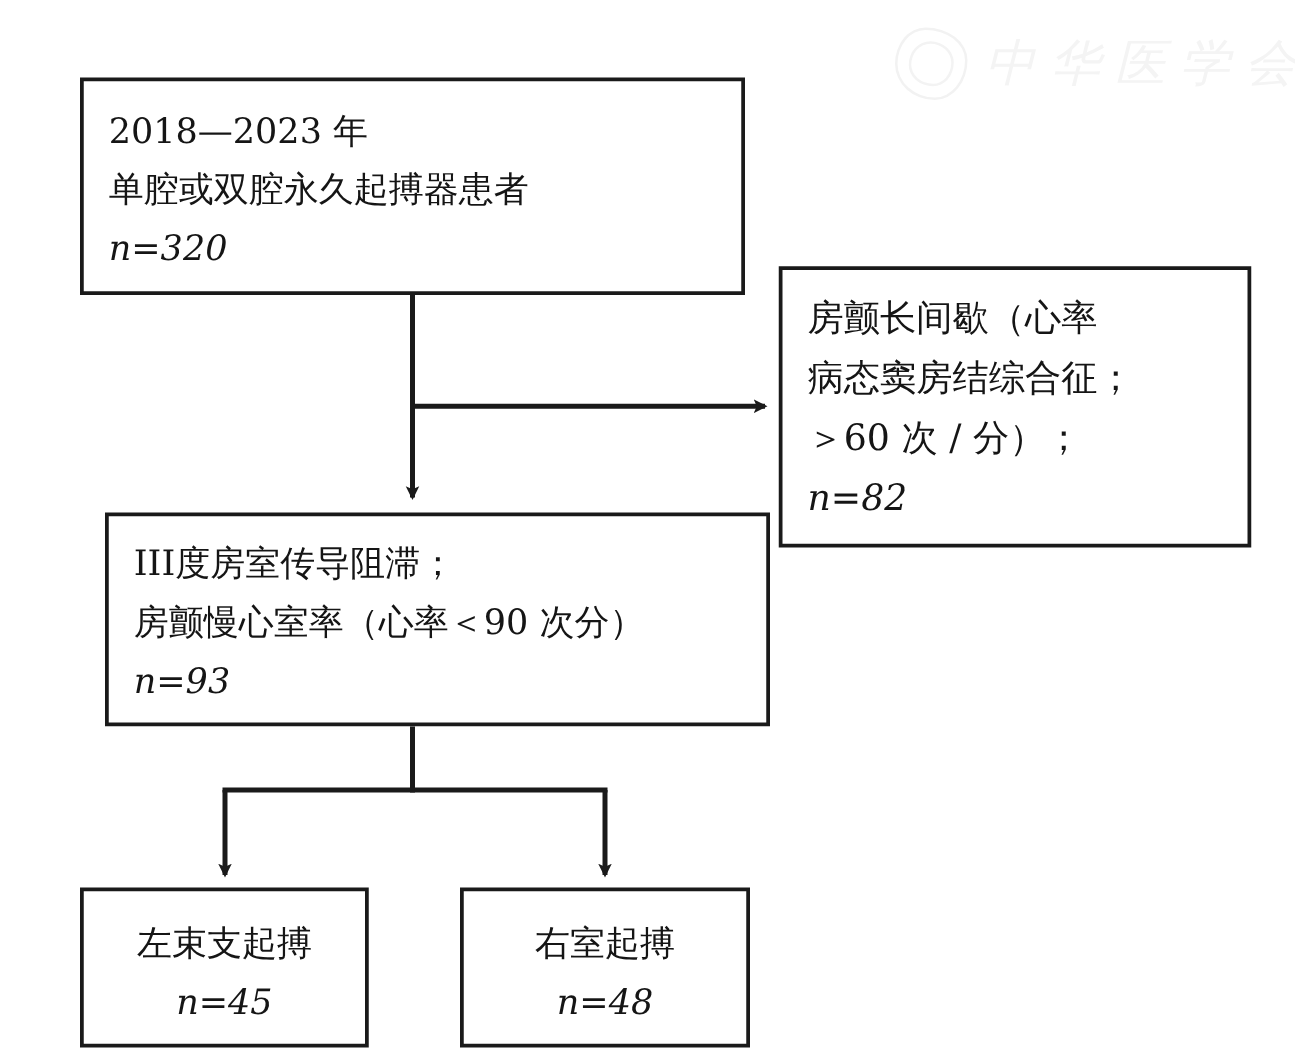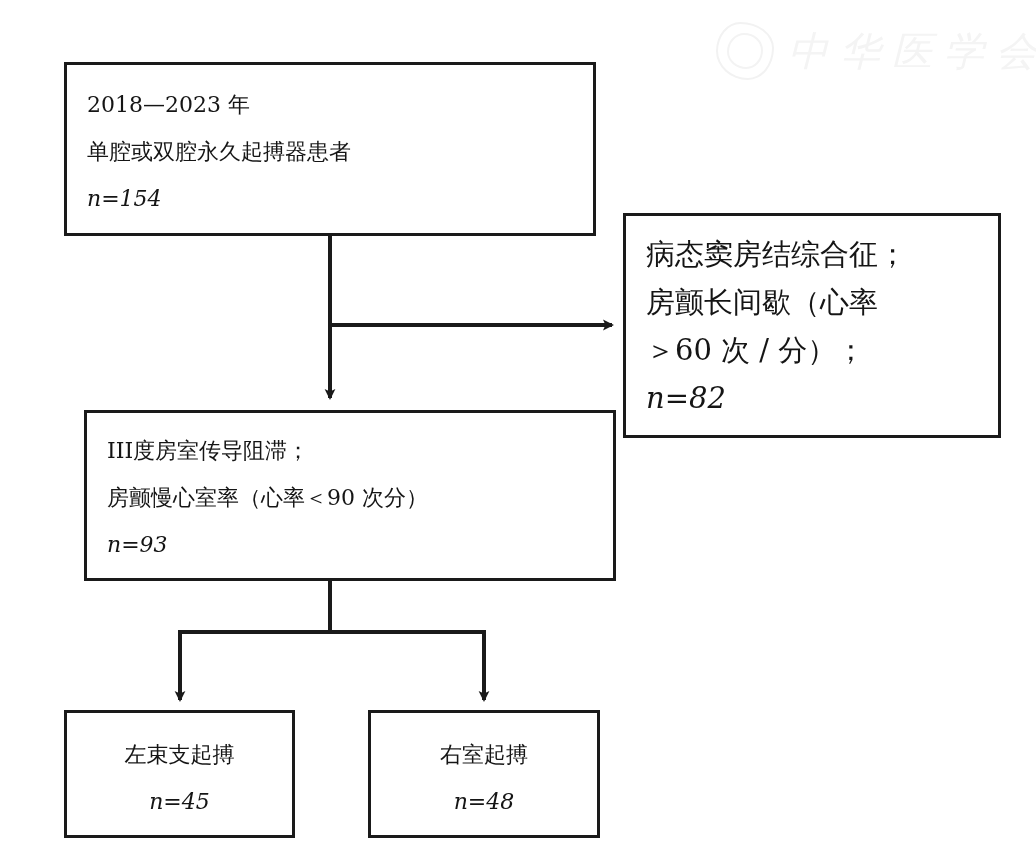--- a/index.html
+++ b/index.html
@@ -68,21 +68,21 @@
     background: #ffffff;
     z-index: 3;
   }
   .node .lines {
     position: absolute;
     left: 0;
     right: 0;
   }
   .node .line {
     white-space: nowrap;
-    font-size: 22px;
+    font-size: 28px;
     line-height: 47px;
     color: #151515;
   }
   .node.left-aligned .lines {
     left: 20px;
   }
   .node.centered .lines {
     text-align: center;
   }
   .var {
@@ -152,28 +152,28 @@
 
     <g>
       <line x1="484" y1="632" x2="484" y2="700" stroke="#1a1a1a" stroke-width="4" marker-end="url(#ah)"></line>
     </g>
   </svg>
 
   <div class="node left-aligned" id="node-enrolled">
     <div class="lines">
       <div class="line">2018—2023 年</div>
       <div class="line">单腔或双腔永久起搏器患者</div>
-      <div class="line var">n=154</div>
+      <div class="line var">n=320</div>
     </div>
   </div>
 
   <div class="node left-aligned" id="node-excluded">
     <div class="lines">
+      <div class="line">房颤长间歇（心率</div>
       <div class="line">病态窦房结综合征；</div>
-      <div class="line">房颤长间歇（心率</div>
       <div class="line">＞60 次 / 分）；</div>
       <div class="line var">n=82</div>
     </div>
   </div>
 
   <div class="node left-aligned" id="node-included">
     <div class="lines">
       <div class="line">III度房室传导阻滞；</div>
       <div class="line">房颤慢心室率（心率＜90 次分）</div>
       <div class="line var">n=93</div>

